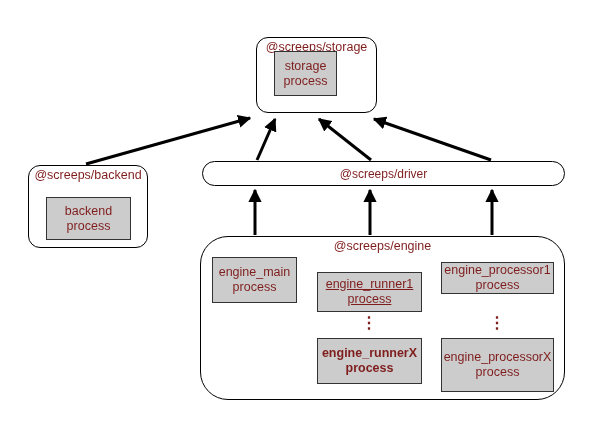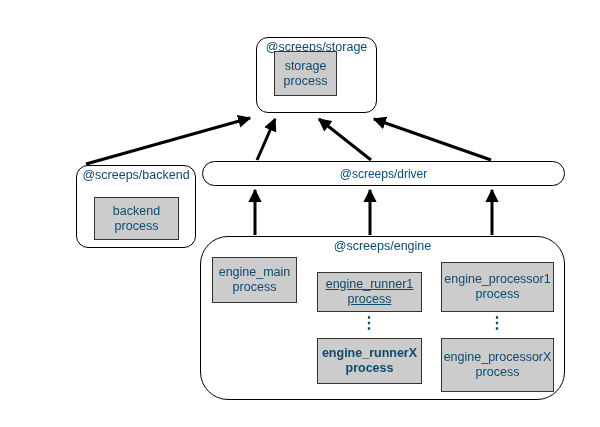--- a/index.html
+++ b/index.html
@@ -2,21 +2,21 @@
 <html style="--background: #ffffff; --node-fill: #ffffff; --node-border: #000000; --process-fill: #cccccc; --process-border: #333333; --arrow: #000000;"><head>
 <meta charset="utf-8">
 <style>
   html, body { margin: 0; padding: 0; background: #fff; }
   .canvas {
     position: relative;
     width: 600px;
     height: 427px;
     background: var(--background, #ffffff);
     font-family: "Liberation Sans", sans-serif;
-    color: #0c4a6e;
+    color: #7f1d1d;
     overflow: hidden;
   }
   .node {
     position: absolute;
     background: var(--node-fill, #ffffff);
     border: 1.6px solid var(--node-border, #000000);
     border-radius: 12px;
     box-sizing: border-box;
   }
   .node-title {
@@ -70,37 +70,37 @@
 </head>
 <body>
 
 <div class="canvas">
 
   <div class="node" style="left:256px; top:37px; width:121px; height:76px;">
     <div class="node-title">@screeps/storage</div>
     <div class="process" style="left:17px; top:13px; width:63px; height:45px;">storage process</div>
   </div>
 
-  <div class="node" style="left:28px; top:165px; width:120px; height:83px;margin-left:48px;">
+  <div class="node" style="left:28px; top:165px; width:120px; height:83px;">
     <div class="node-title">@screeps/backend</div>
     <div class="process" style="left:17px; top:31px; width:85px; height:43px;">backend process</div>
   </div>
 
   <div class="pill" style="left:202px; top:161px; width:363px; height:25px;">
     <span>@screeps/driver</span>
   </div>
 
   <div class="node" style="left:200px; top:236px; width:365px; height:164px;border-radius:28px;">
     <div class="node-title">@screeps/engine</div>
 
     <div class="process" style="left:11px; top:20px; width:85px; height:46px;">engine_main process</div>
 
     <div class="process" style="left:116px; top:35px; width:105px; height:40px;text-decoration:underline;">engine_runner1 process</div>
 
-    <div class="process" style="left:240px; top:25px; width:113px; height:50px;">engine_processor1 process</div>
+    <div class="process" style="left:240px; top:25px; width:113px; height:32px;">engine_processor1 process</div>
 
     <div class="ellipsis" style="left:158px; top:74px;">⋮</div>
 
     <div class="ellipsis" style="left:286px; top:74px;">⋮</div>
 
     <div class="process" style="left:116px; top:101px; width:105px; height:46px;font-weight:bold;">engine_runnerX process</div>
 
     <div class="process" style="left:240px; top:101px; width:113px; height:54px;">engine_processorX process</div>
   </div>
 

